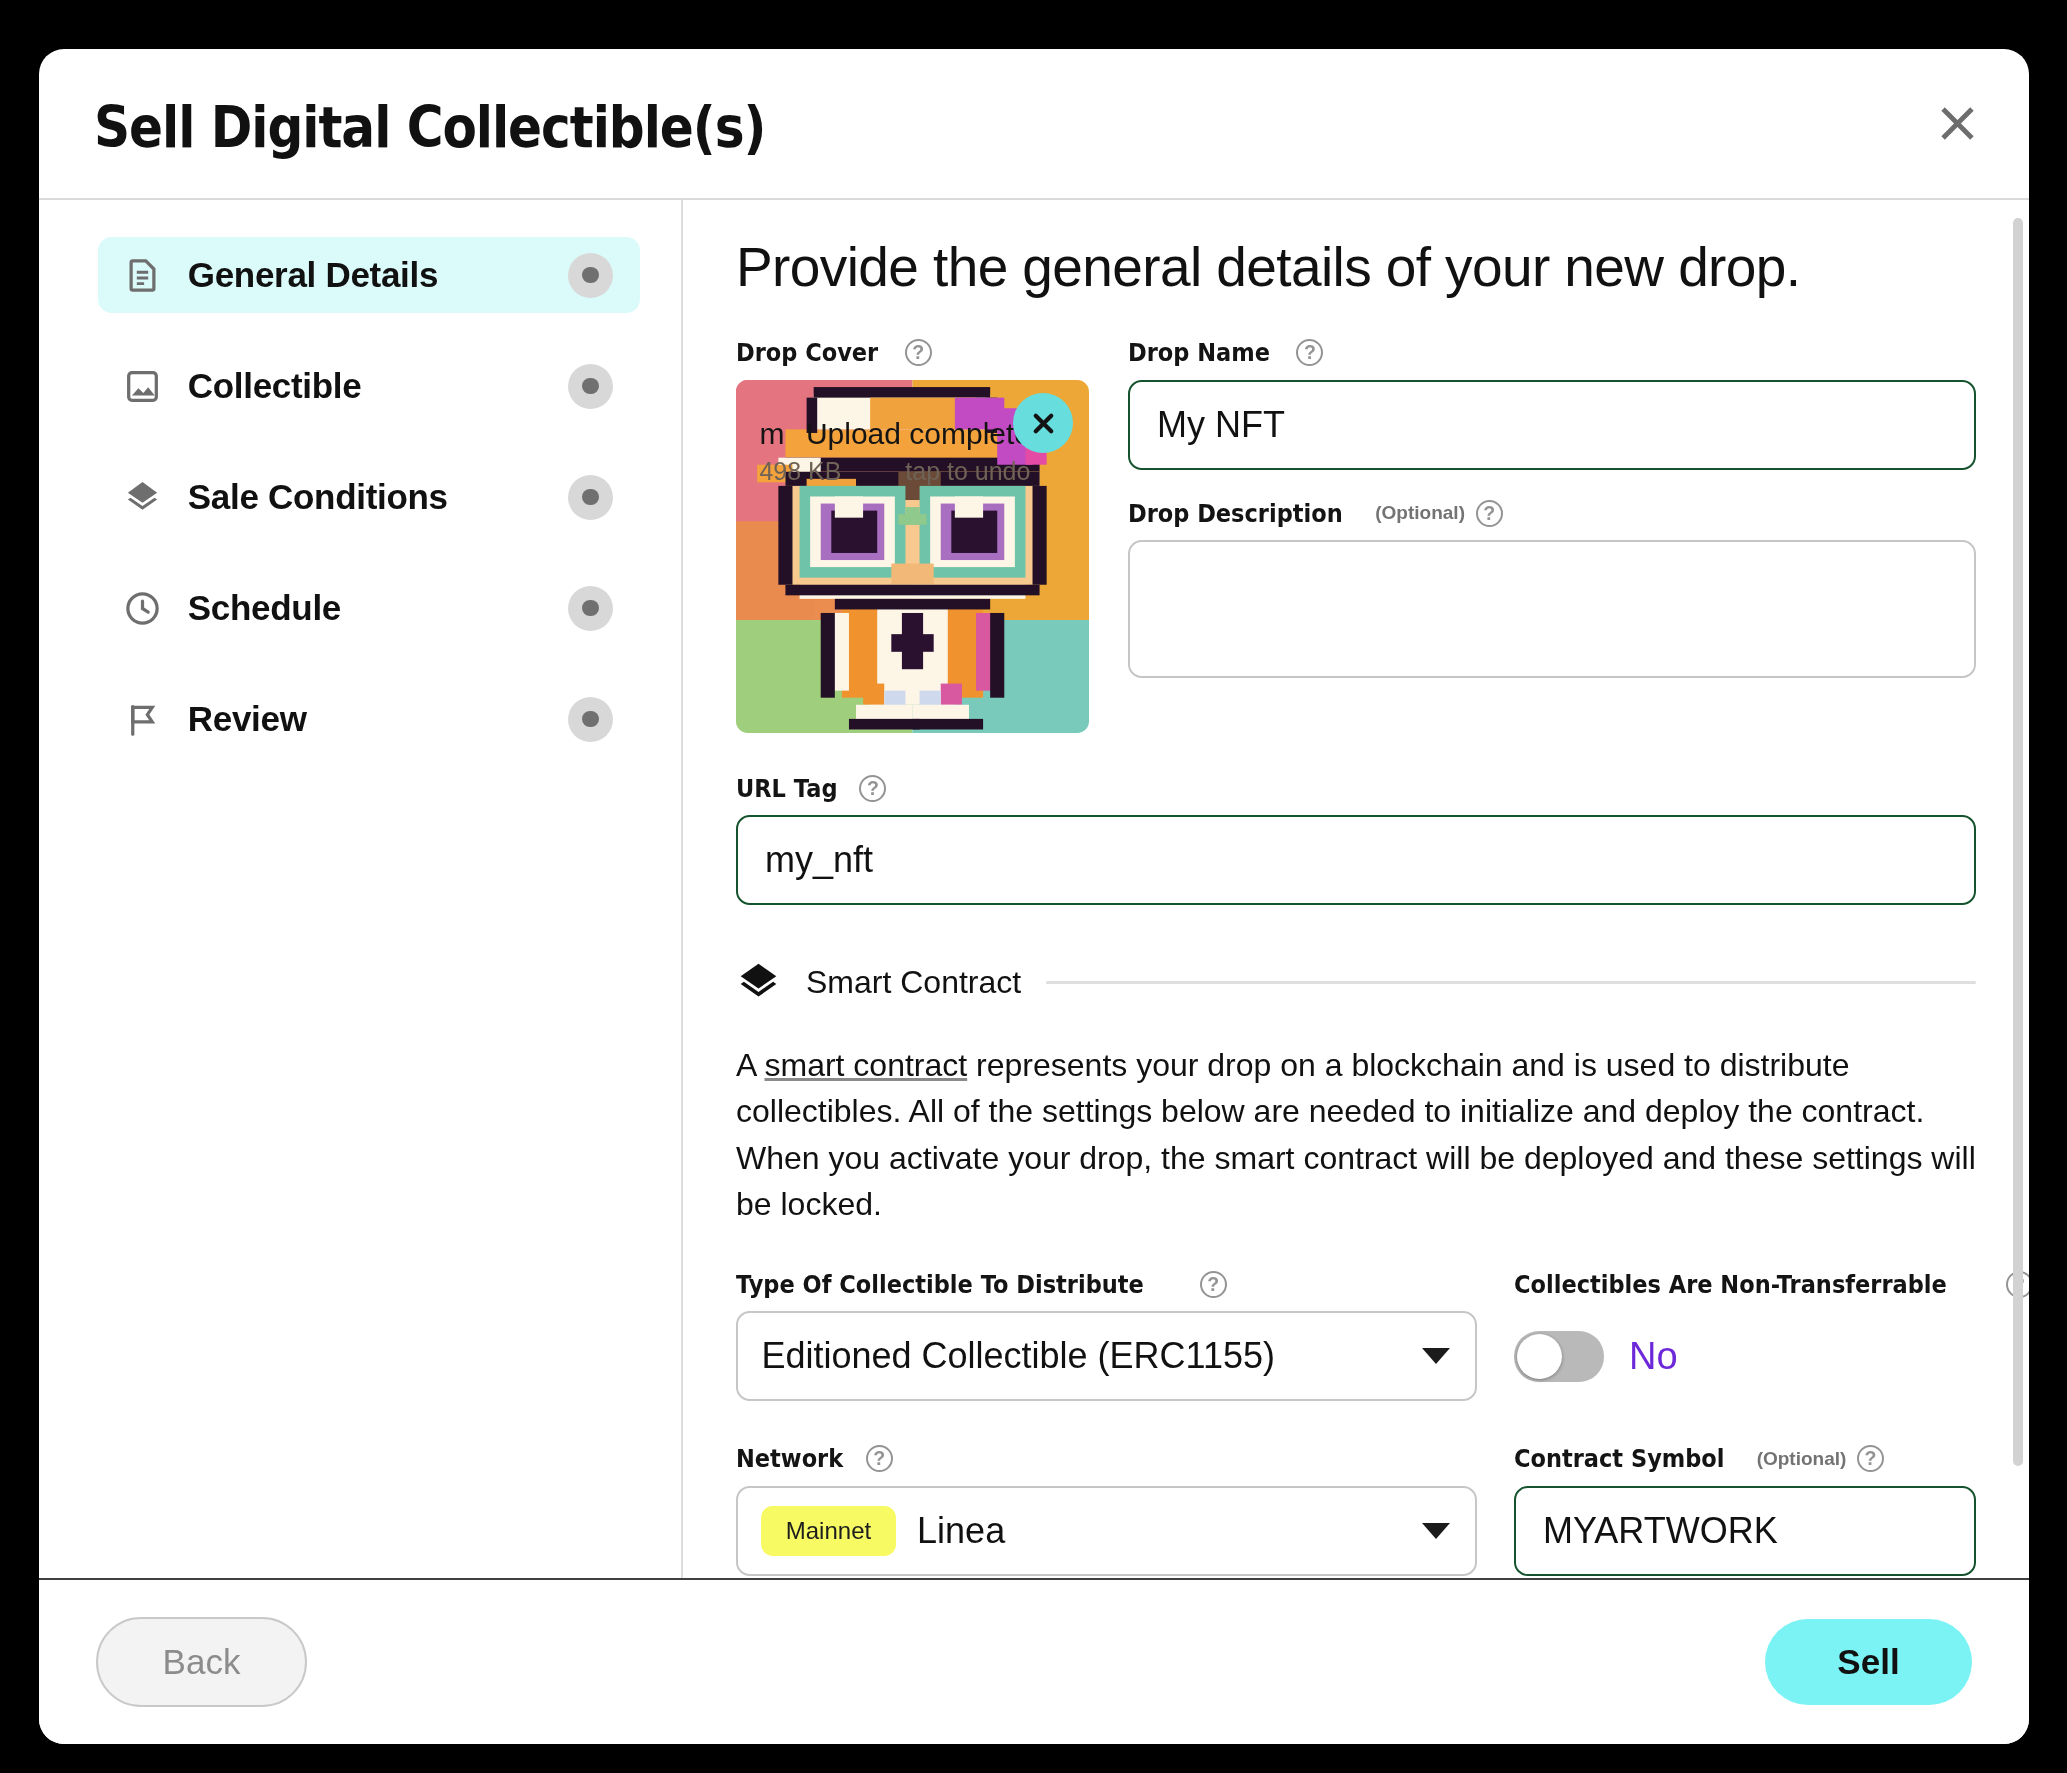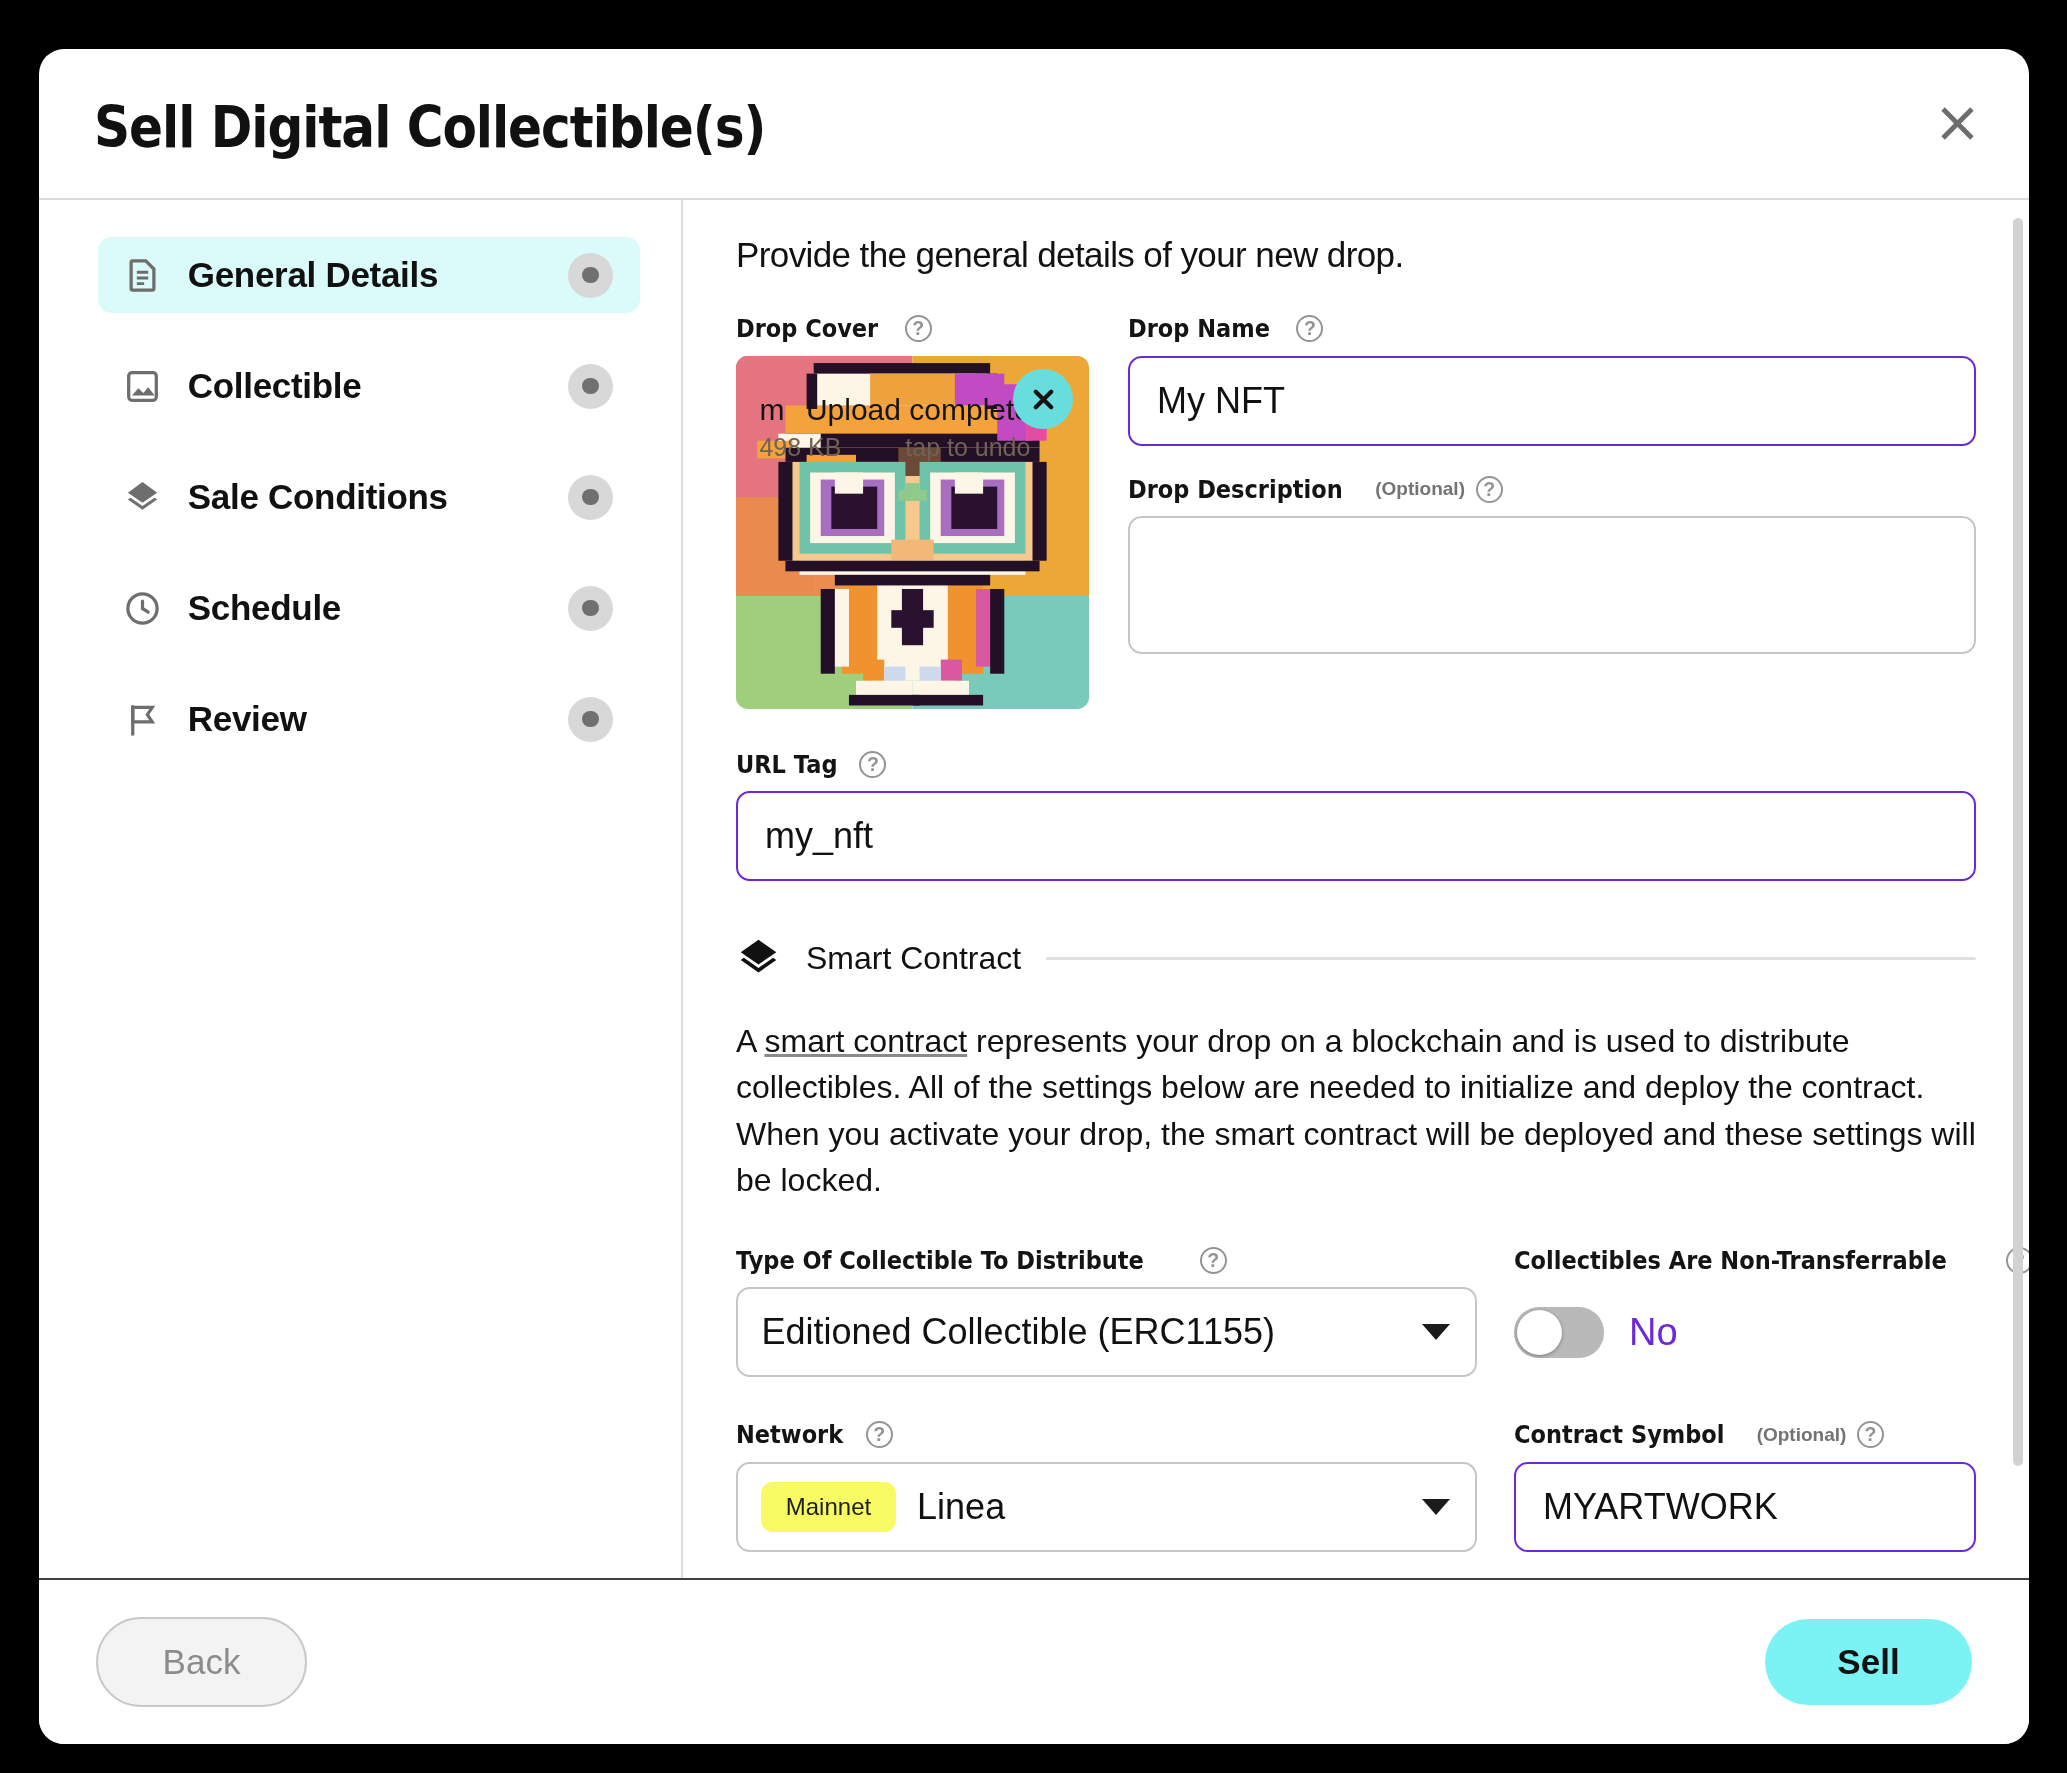--- a/index.html
+++ b/index.html
@@ -126,21 +126,21 @@
   
   #main {
     flex: 1;
     position: relative;
     overflow: hidden;
     padding: 35px 53px 0 53px;
   }
   #main-inner { position: relative; }
 
   #pane-heading {
-    font-size: 35px;
+    font-size: 55px;
     color: #111111;
     letter-spacing: -0.6px;
     margin-bottom: 39px;
     white-space: nowrap;
   }
 
   
   .fld-label {
     display: flex;
     align-items: center;
@@ -172,21 +172,21 @@
     line-height: 22.4px;
     text-align: center;
     cursor: pointer;
     font-family: "Liberation Sans", sans-serif;
   }
 
   .text-input,
   .select-input {
     width: 100%;
     height: 90px;
-    border: 2px solid #6d28d9;
+    border: 2px solid #14532d;
     border-radius: 13.7px;
     background: #ffffff;
     font-family: "Liberation Sans", sans-serif;
     font-size: 36px;
     color: #111111;
     padding: 0 27px;
     outline: none;
   }
   .text-input::placeholder { color: #9a9a9a; }
   .textarea-input {

